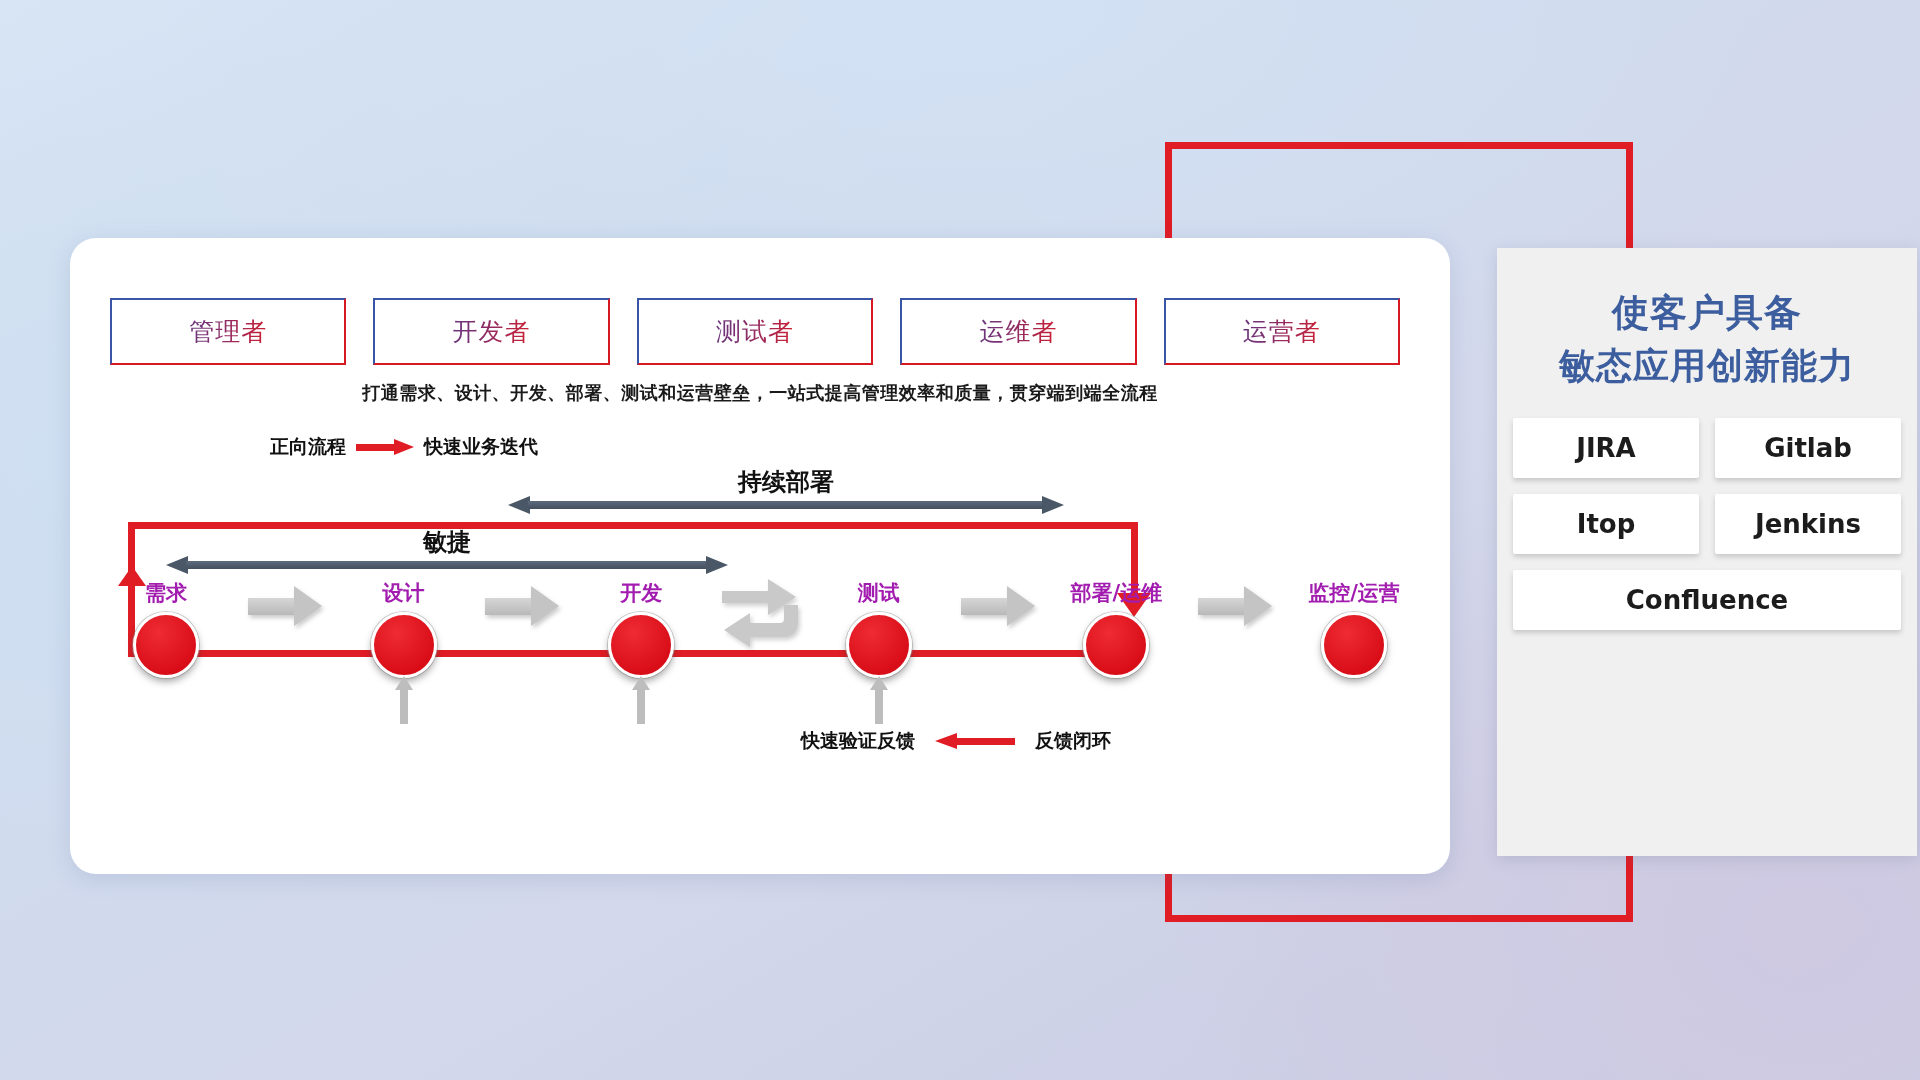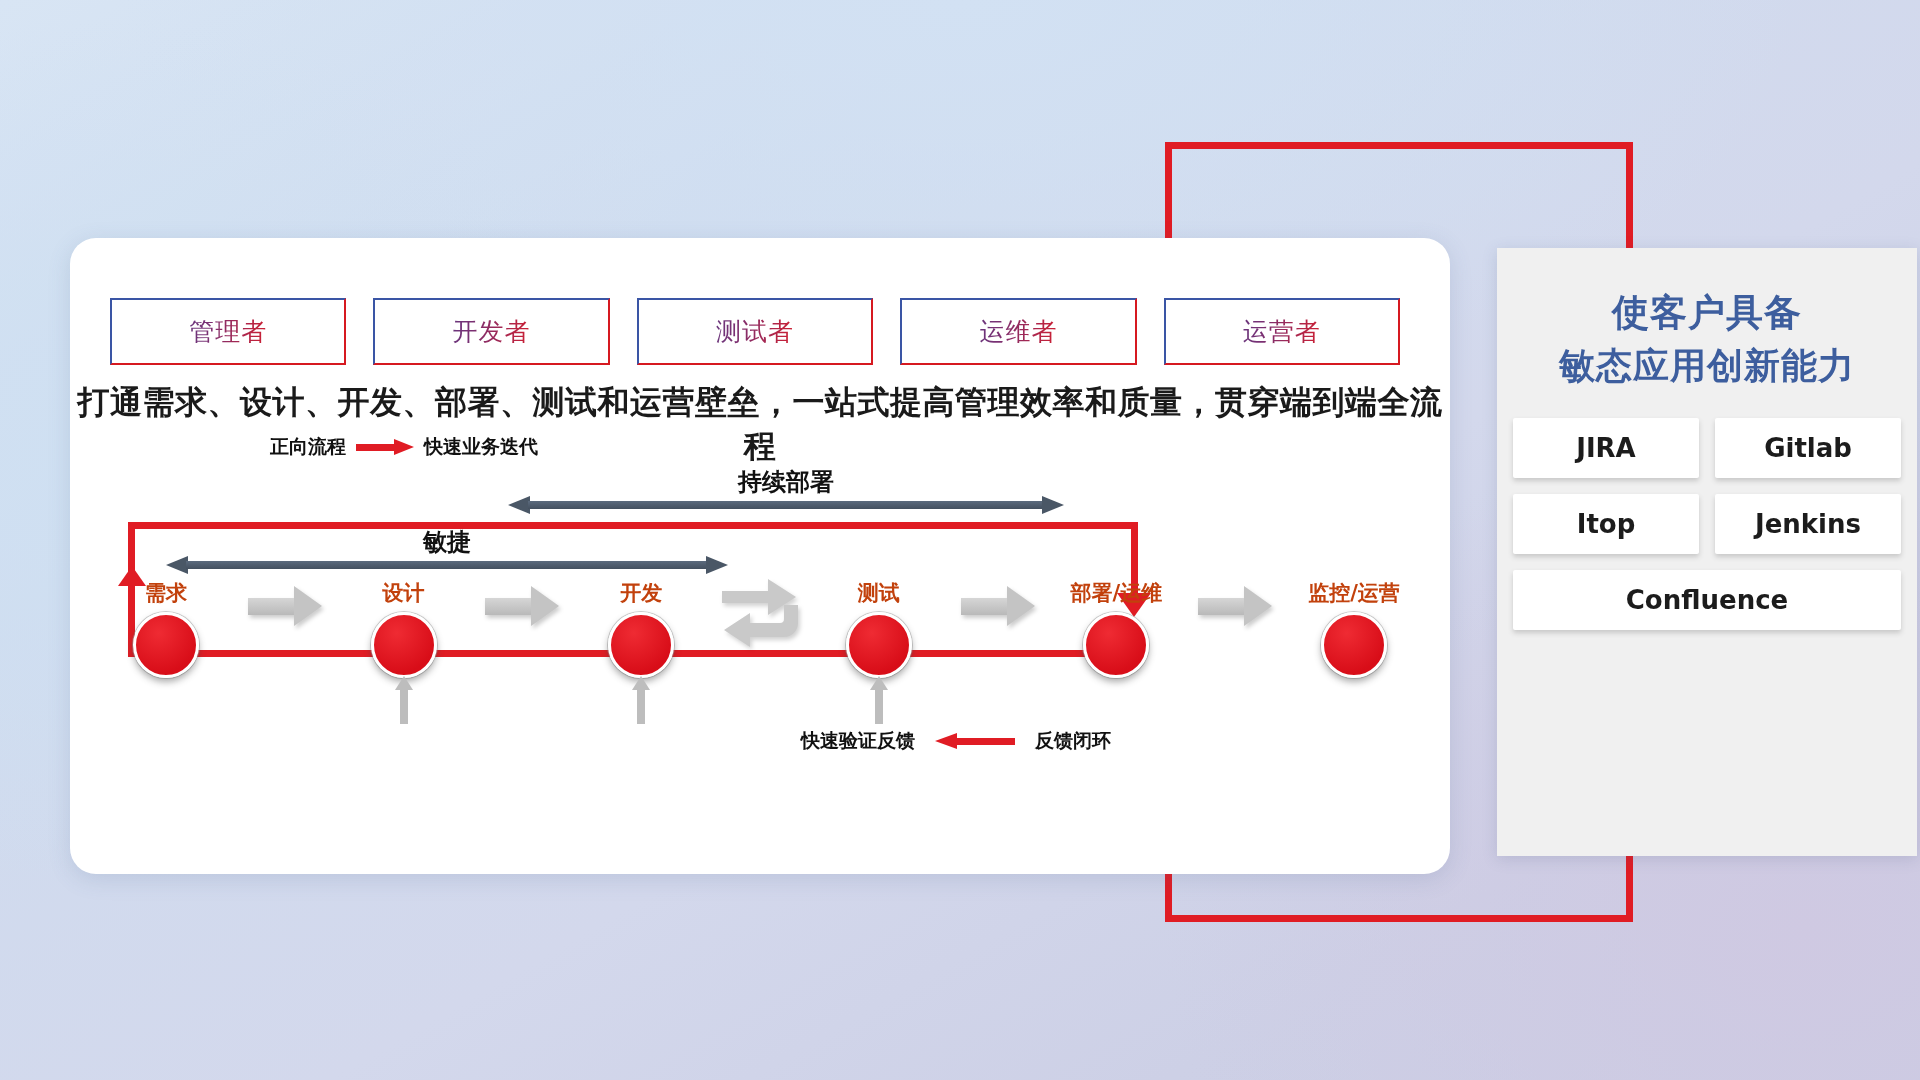--- a/index.html
+++ b/index.html
@@ -40,21 +40,21 @@
     display:flex; align-items:center; justify-content:center;
     font-size:25px; letter-spacing:1px;
     background-image:linear-gradient(95deg,#2f4ea3 0%,#7a2f72 42%,#e01c24 72%);
     -webkit-background-clip:text; background-clip:text; color:transparent;
     font-family:"DejaVu Sans","Liberation Sans",sans-serif;
   }
 
   
   #desc {
     position:absolute; left:0; top:143px; width:100%;
-    text-align:center; font-size:32px; font-weight:bold; color:#1a1a1a;
+    text-align:center; font-size:18px; font-weight:bold; color:#1a1a1a;
     letter-spacing:.5px;
     font-family:"DejaVu Sans","Liberation Sans",sans-serif;
   }
 
   
   #fwd { position:absolute; left:200px; top:196px; display:flex; align-items:center; gap:10px;justify-content:center; }
   .anno-txt { font-size:19px; font-weight:bold; color:#111;
               font-family:"DejaVu Sans","Liberation Sans",sans-serif; white-space:nowrap; }
   .red-arrow-r { width:58px; height:17px; position:relative; }
   .red-arrow-r::before { content:""; position:absolute; left:0; top:5px; width:40px; height:7px; background:#e01c24; }
@@ -88,21 +88,21 @@
   #rail-arrow-down { position:absolute; left:1047px; top:355px; width:0; height:0;
       border-left:17px solid transparent; border-right:17px solid transparent; border-top:24px solid #e01c24; }
   #rail-arrow-up { position:absolute; left:48px; top:328px; width:0; height:0;
       border-left:14px solid transparent; border-right:14px solid transparent; border-bottom:20px solid #e01c24; }
 
   
   #pipeline { position:absolute; left:40px; top:310px; width:1300px; height:130px;
               display:flex; align-items:flex-end; }
   .stage { position:relative; width:112px; flex:0 0 112px; display:flex;
            flex-direction:column; align-items:center; }
-  .stage-label { font-size:21px; font-weight:600; color:#c2410c; white-space:nowrap; margin-bottom:5px;
+  .stage-label { font-size:21px; font-weight:600; color:#a21caf; white-space:nowrap; margin-bottom:5px;
                  font-family:"DejaVu Sans","Liberation Sans",sans-serif; }
   .node { width:66px; height:66px; border-radius:50%;
           background:radial-gradient(circle at 38% 30%,#ef2b33,#d80d18 72%);
           border:3px solid #ffffff;
           box-shadow:0 4px 7px rgba(60,60,60,.42), 0 0 0 1px rgba(170,170,170,.55); }
   .connector { flex:1; display:flex; align-items:center; justify-content:center; height:130px; }
   .garrow { position:relative; width:74px; height:40px; margin-bottom:14px; filter:drop-shadow(2px 3px 2px rgba(0,0,0,.20)); }
   .garrow .gbar { position:absolute; left:0; top:12px; width:48px; height:17px;
                   background:linear-gradient(180deg,#d6d6d6,#b9b9b9); }
   .garrow .ghead { position:absolute; right:0; top:0; width:0; height:0;

